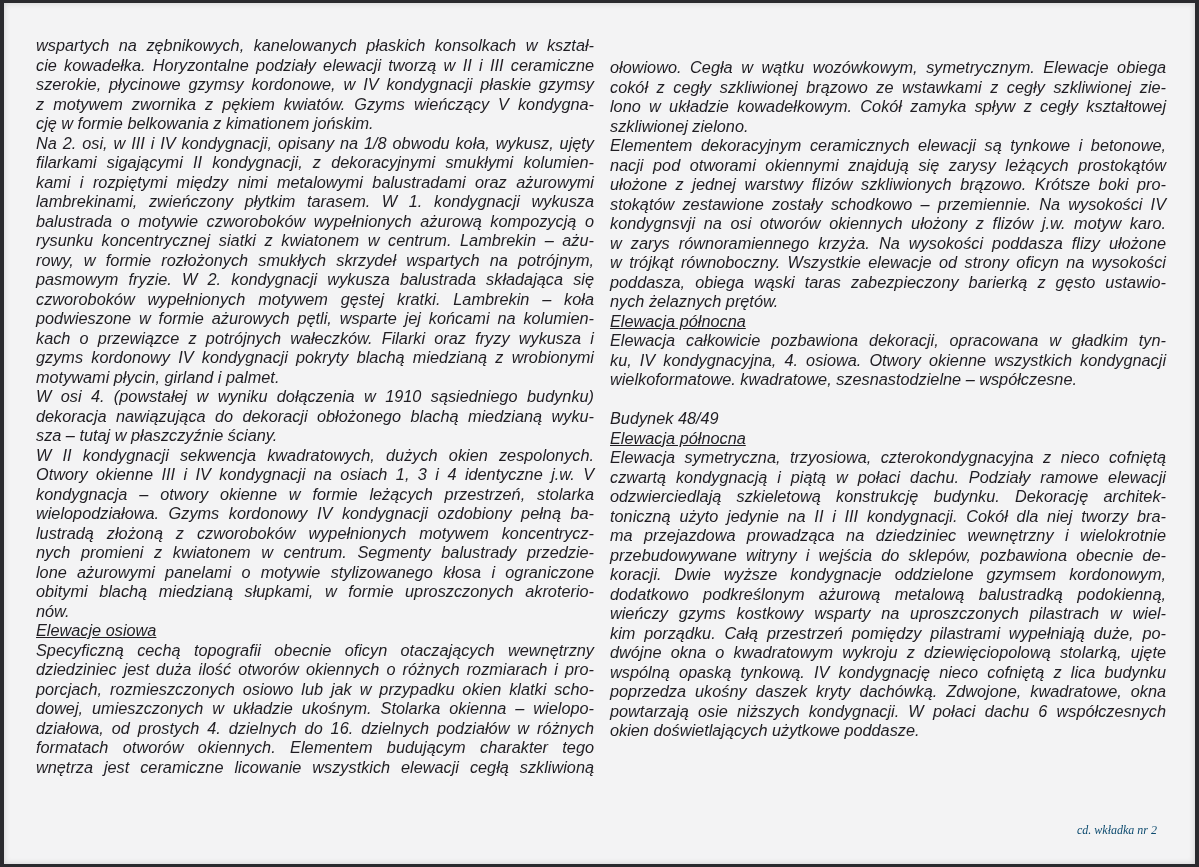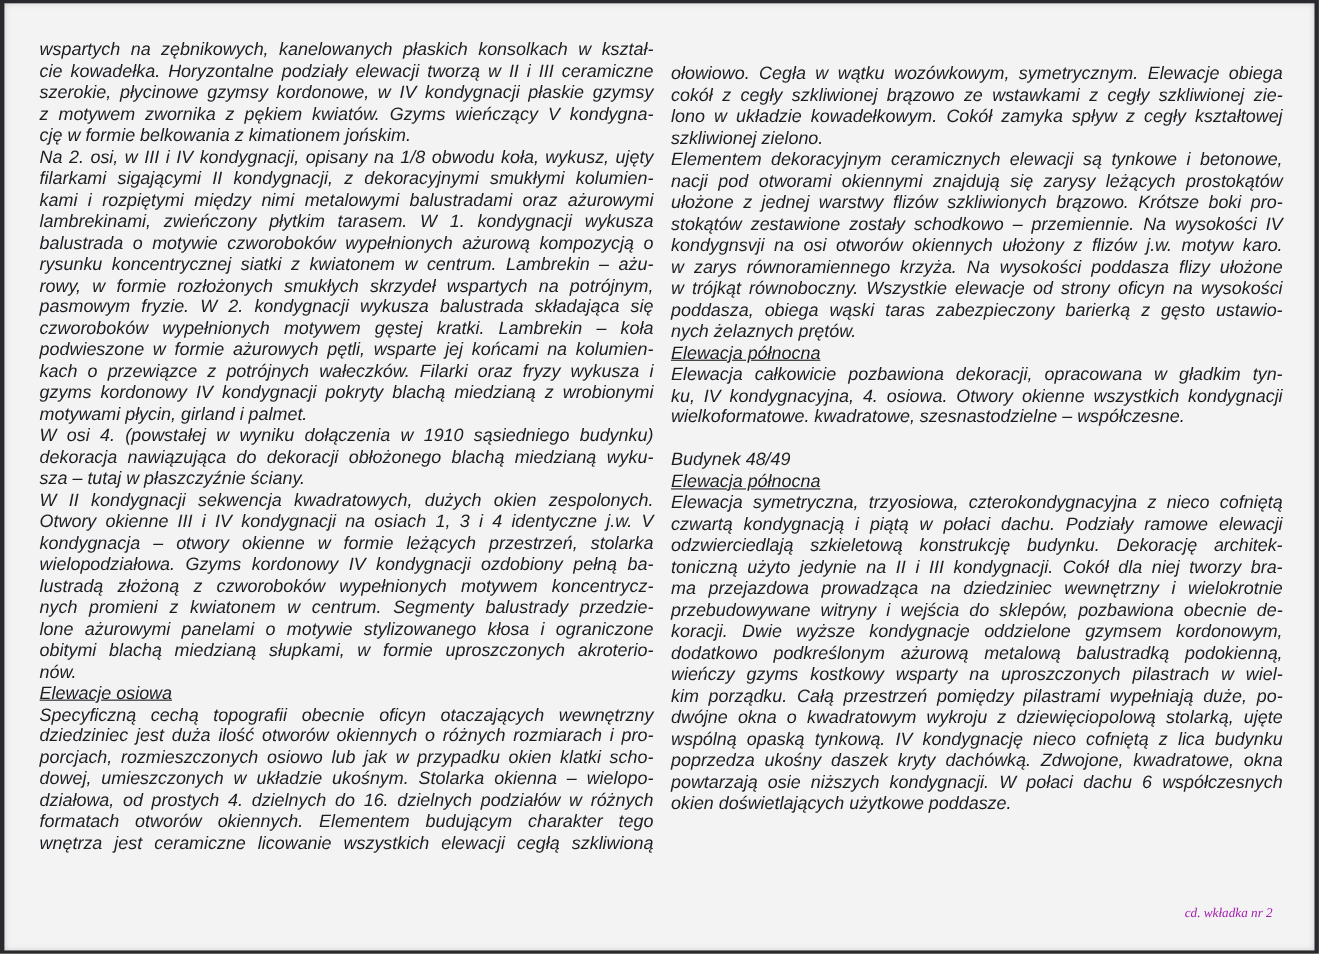--- a/index.html
+++ b/index.html
@@ -19,21 +19,21 @@
     text-align:justify; hyphens:manual;font-style:italic;
   }
   .col-left { left:32px; width:558px; }
   .col-right { left:606px; top:31px; width:556px;margin-top:24px; }
   .line { display:block; text-align:justify; text-align-last:justify; white-space:nowrap; }
   .line.last { text-align-last:left; }
   .heading { text-decoration:underline; display:block; }
   .spacer { height:19.5px; }
   .footer-note {
     position:absolute; right:38px; top:820px;
-    font-family:"Liberation Serif", serif; font-style:italic; font-size:12px; color:#a21caf;
+    font-family:"Liberation Serif", serif; font-style:italic; font-size:12px; color:#0c4a6e;
   }
 </style>
 </head>
 <body>
 
 <div class="page">
 
   <div class="col col-left">
     <div>
         <span class="line">wspartych na zębnikowych, kanelowanych płaskich konsolkach w kształ-</span>

